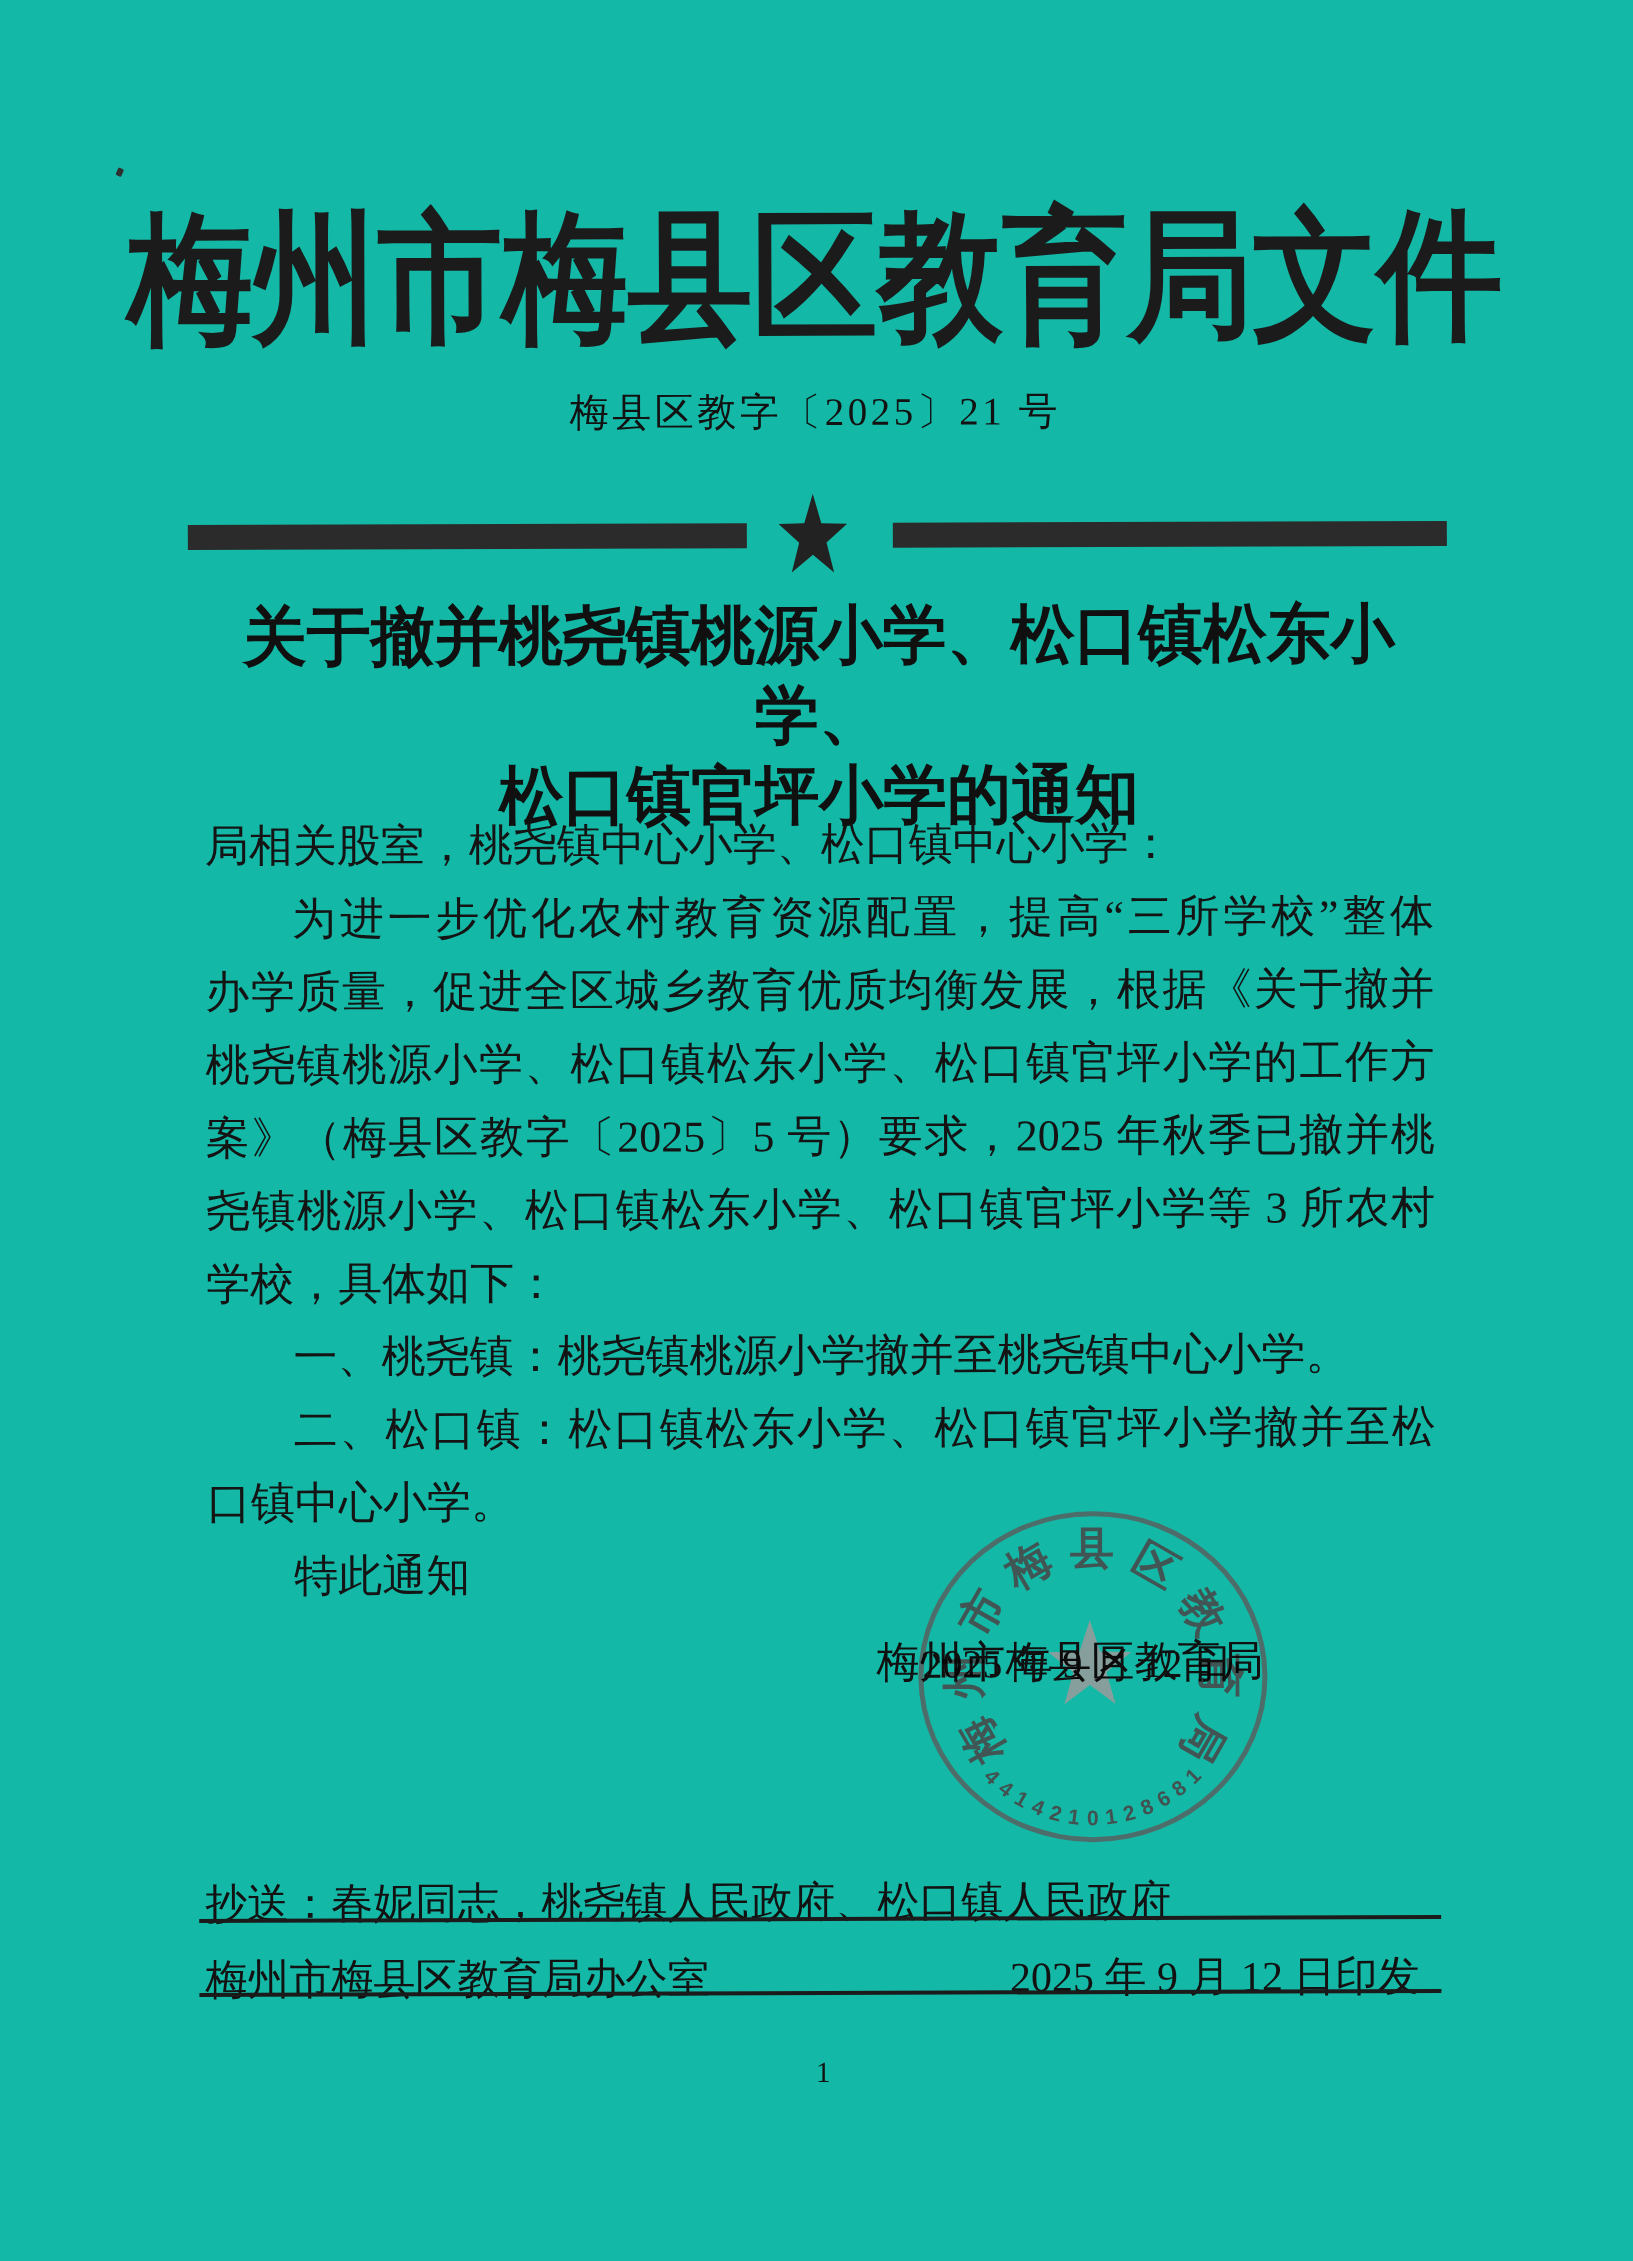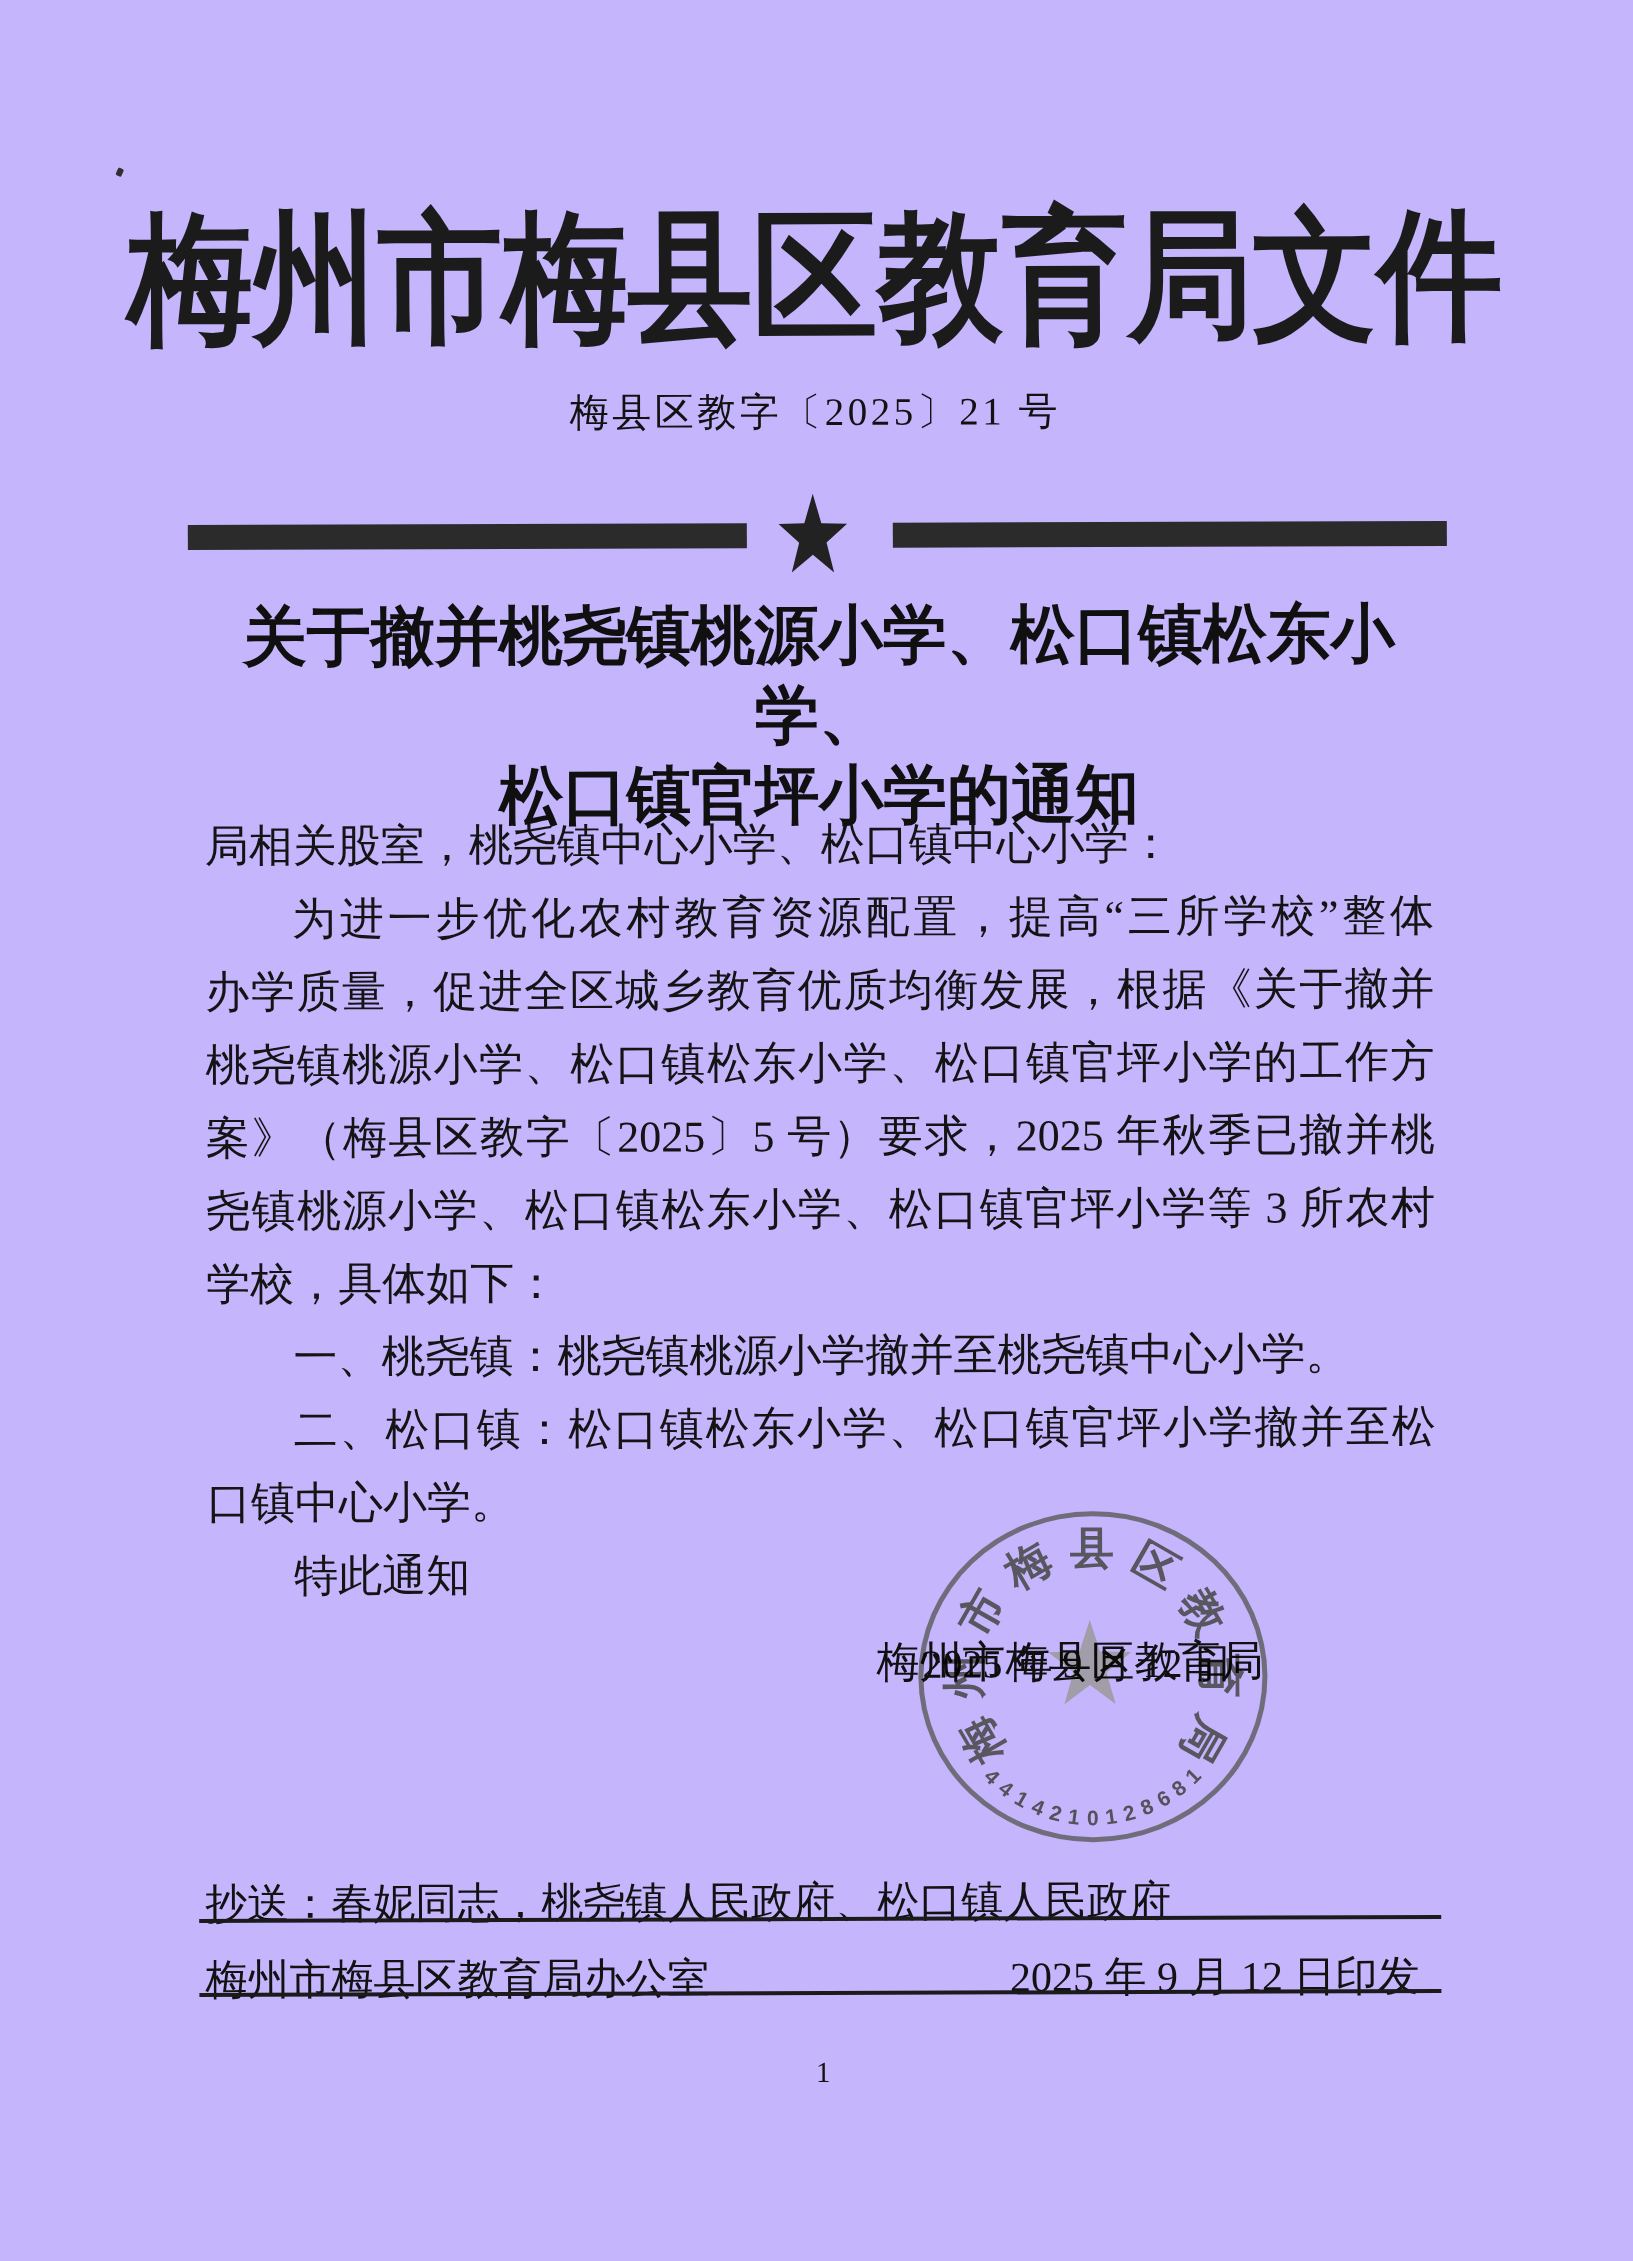--- a/index.html
+++ b/index.html
@@ -1,19 +1,19 @@
 <!DOCTYPE html>
 <html style="font-size:11px"><head>
 <meta charset="utf-8">
 <style>
   html,body{margin:0;padding:0;background:#888;}
   .page{
     position:relative;
     width:1634px;height:2261px;
-    background:#c4b5fd;
+    background:#14b8a6;
     overflow:hidden;
     font-family:"Liberation Serif","DejaVu Serif",serif;
     color:#161616;
   }
   #doc{position:absolute;inset:0;transform:rotate(-0.18deg);transform-origin:50% 40%;}
 
   .speck{position:absolute;left:119px;top:166px;width:6.2px;height:8.3px;background:#2f2f2f;border-radius:1.4px;transform:rotate(24deg);}
 
   .title-row{position:absolute;left:0;top:206px;width:100%;text-align:center;white-space:nowrap;}
   .title{

